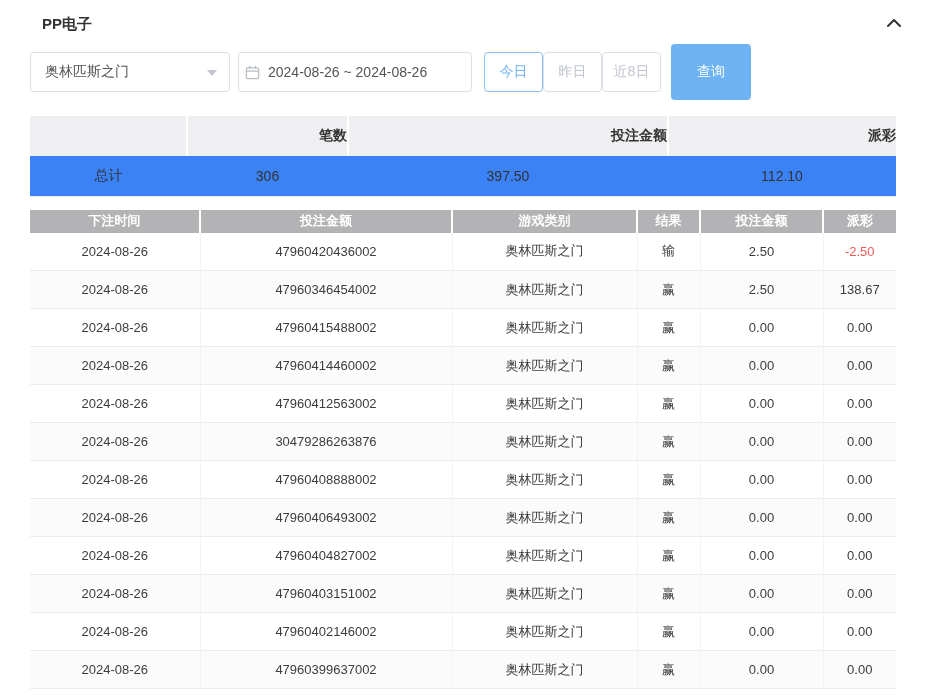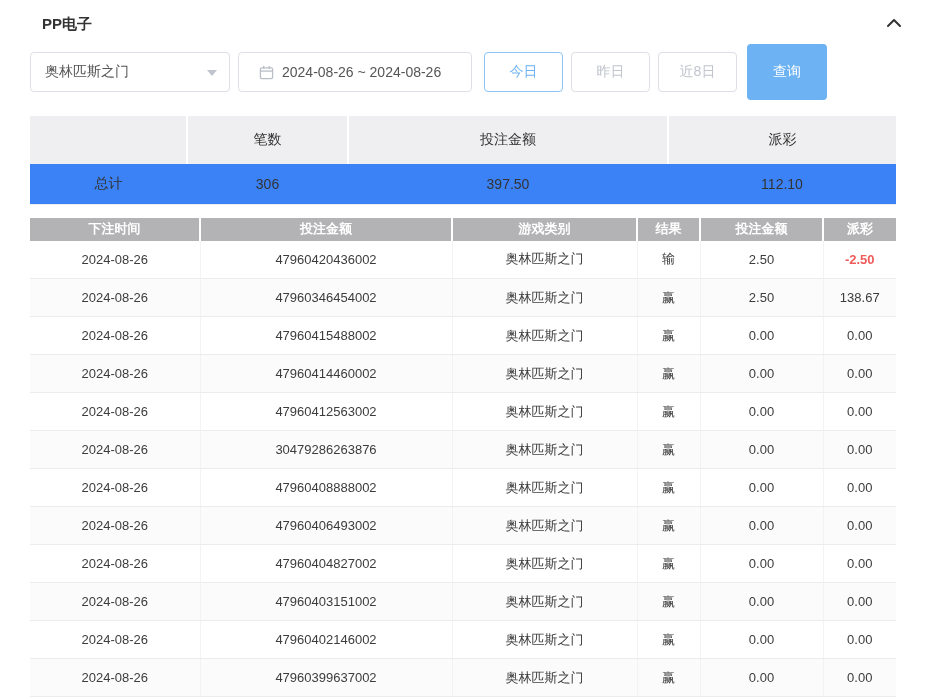--- a/index.html
+++ b/index.html
@@ -22,52 +22,52 @@
 
   
   .filters{display:flex;align-items:center;margin:18px 30px 0 30px;height:40px;}
   .select-box{position:relative;width:200px;height:40px;border:1px solid #dcdfe6;
     border-radius:4px;display:flex;align-items:center;padding:0 30px 0 14px;
     font-size:14px;color:#555;cursor:pointer;background:#fff;}
   .select-arrow{position:absolute;right:12px;top:17px;width:0;height:0;
     border-left:5px solid transparent;border-right:5px solid transparent;
     border-top:6px solid #c0c4cc;}
   .date-box{margin-left:8px;width:234px;height:40px;border:1px solid #dcdfe6;
-    border-radius:4px;display:flex;align-items:center;padding:0 20px;
+    border-radius:4px;display:flex;align-items:center;padding:0 6px;
     font-size:14px;color:#555;cursor:pointer;background:#fff;}
   .date-box .cal{margin-right:8px;display:flex;align-items:center;}
   .btn-group{display:flex;margin-left:12px;}
-  .quick-btn{width:79px;height:40px;background:#fff;border:1px solid #dcdfe6;
+  .quick-btn{width:59px;height:40px;background:#fff;border:1px solid #dcdfe6;
     border-radius:4px;font-size:14px;color:#c0c4cc;cursor:pointer;
     font-family:inherit;}
-  .quick-btn + .quick-btn{margin-left:8px;}
+  .quick-btn + .quick-btn{margin-left:0;}
   .quick-btn.active{border-color:var(--accent-blue-light);color:var(--accent-blue);}
   .search-btn{margin-left:10px;width:80px;height:56px;background:var(--accent-blue);
     color:#fff;border:none;border-radius:4px;font-size:14px;cursor:pointer;
     font-family:inherit;}
 
   
   table{border-collapse:collapse;table-layout:fixed;}
   .summary-table{width:866px;margin:24px 30px 0 30px;}
-  .summary-table th{background:#efeff1;height:48px;font-size:14px;font-weight:400;
-    color:#333;text-align:center;border-right:2px solid #fff;}
+  .summary-table th{background:#efeff1;height:40px;font-size:14px;font-weight:700;
+    color:#333;text-align:right;border-right:2px solid #fff;}
   .summary-table th:last-child{border-right:none;}
   .summary-table td{height:40px;font-size:14px;color:#333;text-align:center;
     background:#3b82f6;border-bottom:1px solid #ededed;}
 
   
   .bet-table{width:866px;margin:13px 30px 0 30px;}
   .bet-table th{background:var(--header-gray);color:#fff;height:23px;font-size:13px;
     font-weight:bold;text-align:center;border-right:2px solid #fff;}
   .bet-table th:last-child{border-right:none;}
   .bet-table td{height:38px;font-size:13px;color:#3c3c3c;text-align:center;
     background:#fff;border-bottom:1px solid #ececec;border-right:1px solid #f3f3f3;}
   .bet-table td:last-child{border-right:none;}
   .bet-table tr:nth-child(even) td{background:#fbfbfb;}
-  .bet-table td.neg{color:var(--negative-red);font-weight:bold;}
+  .bet-table td.neg{color:var(--negative-red);}
 </style>
 </head>
 <body>
 
 <div class="panel">
 
   <div class="panel-header">
     <div class="panel-title">PP电子</div>
     <div class="collapse-btn">
       <span>

